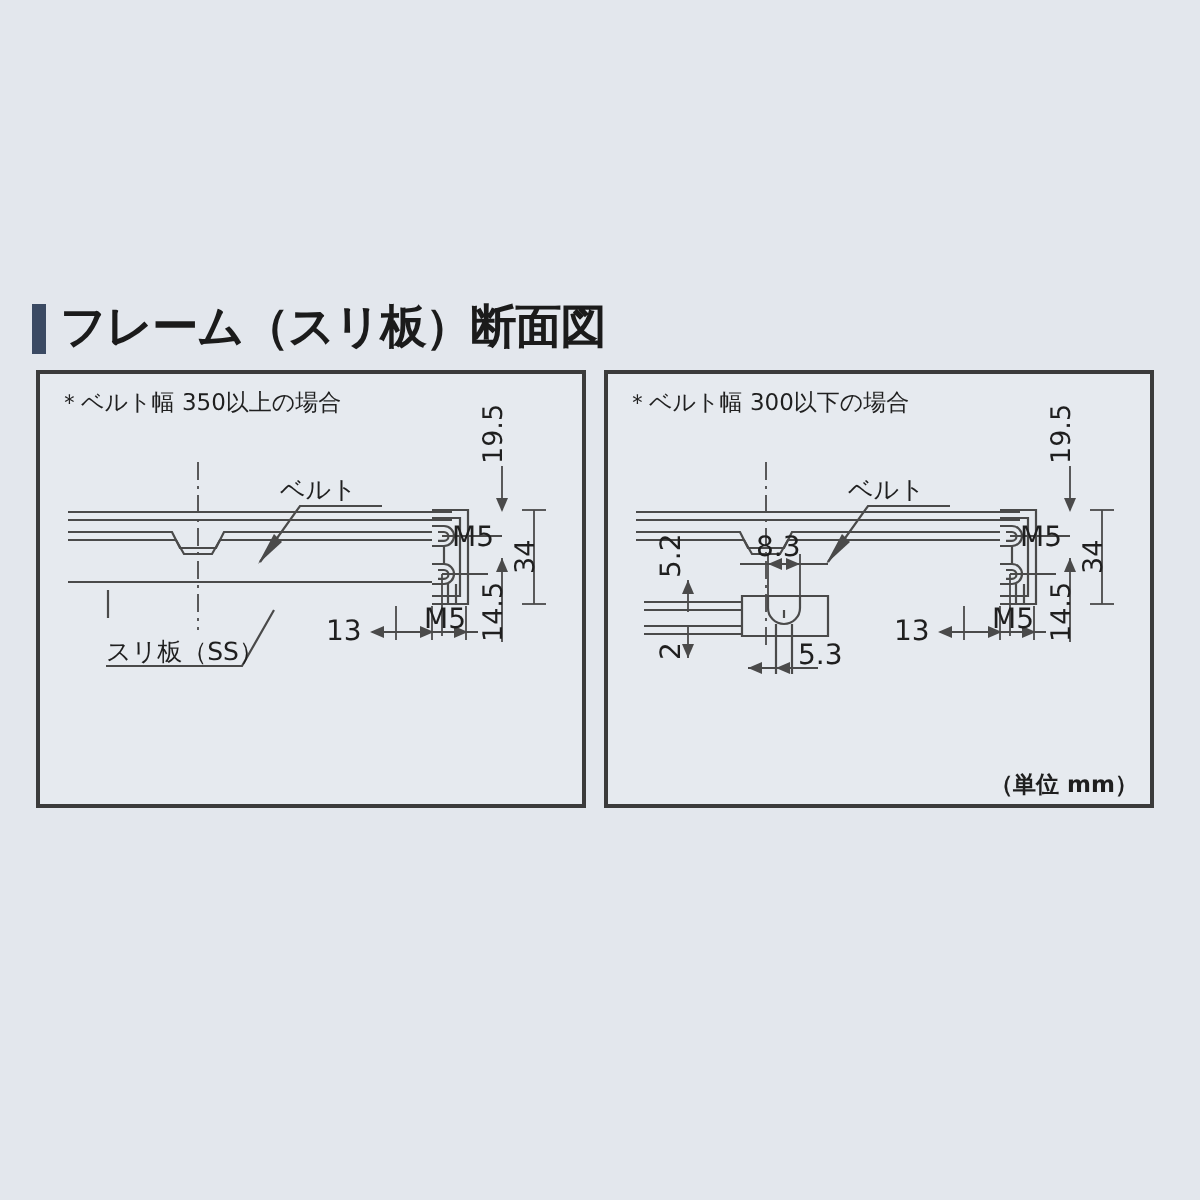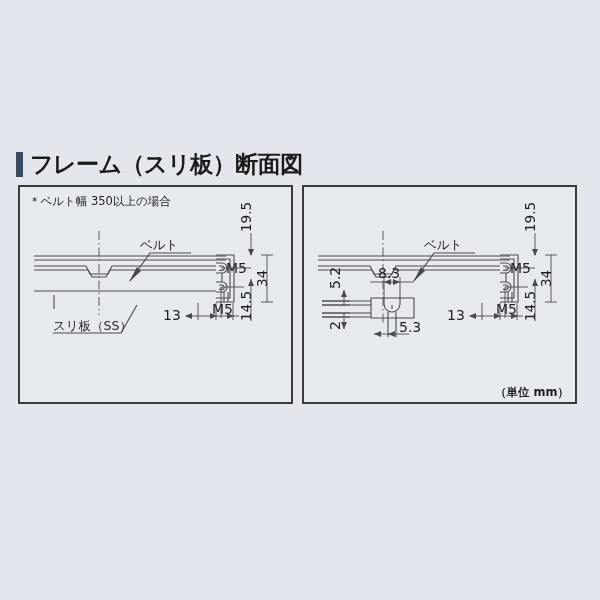--- a/index.html
+++ b/index.html
@@ -219,20 +219,21 @@
             <text x="143" y="133" font-size="14">13</text>
           </svg>
         </div>
       </div>
     </div>
 
     <div class="panel right">
 
 
       <div class="frame">
+        <div class="note">＊ベルト幅 300以下の場合</div>
 
         <div class="svg-wrap">
           <svg width="271" height="215" viewBox="0 0 271 215">
             <g stroke="#4a4a4a" fill="none" stroke-width="1.1" shape-rendering="geometricPrecision">
 
               <g>
                 <line x1="14" y1="69" x2="206" y2="69"></line>
                 <line x1="14" y1="73" x2="206" y2="73"></line>
               </g>
 

